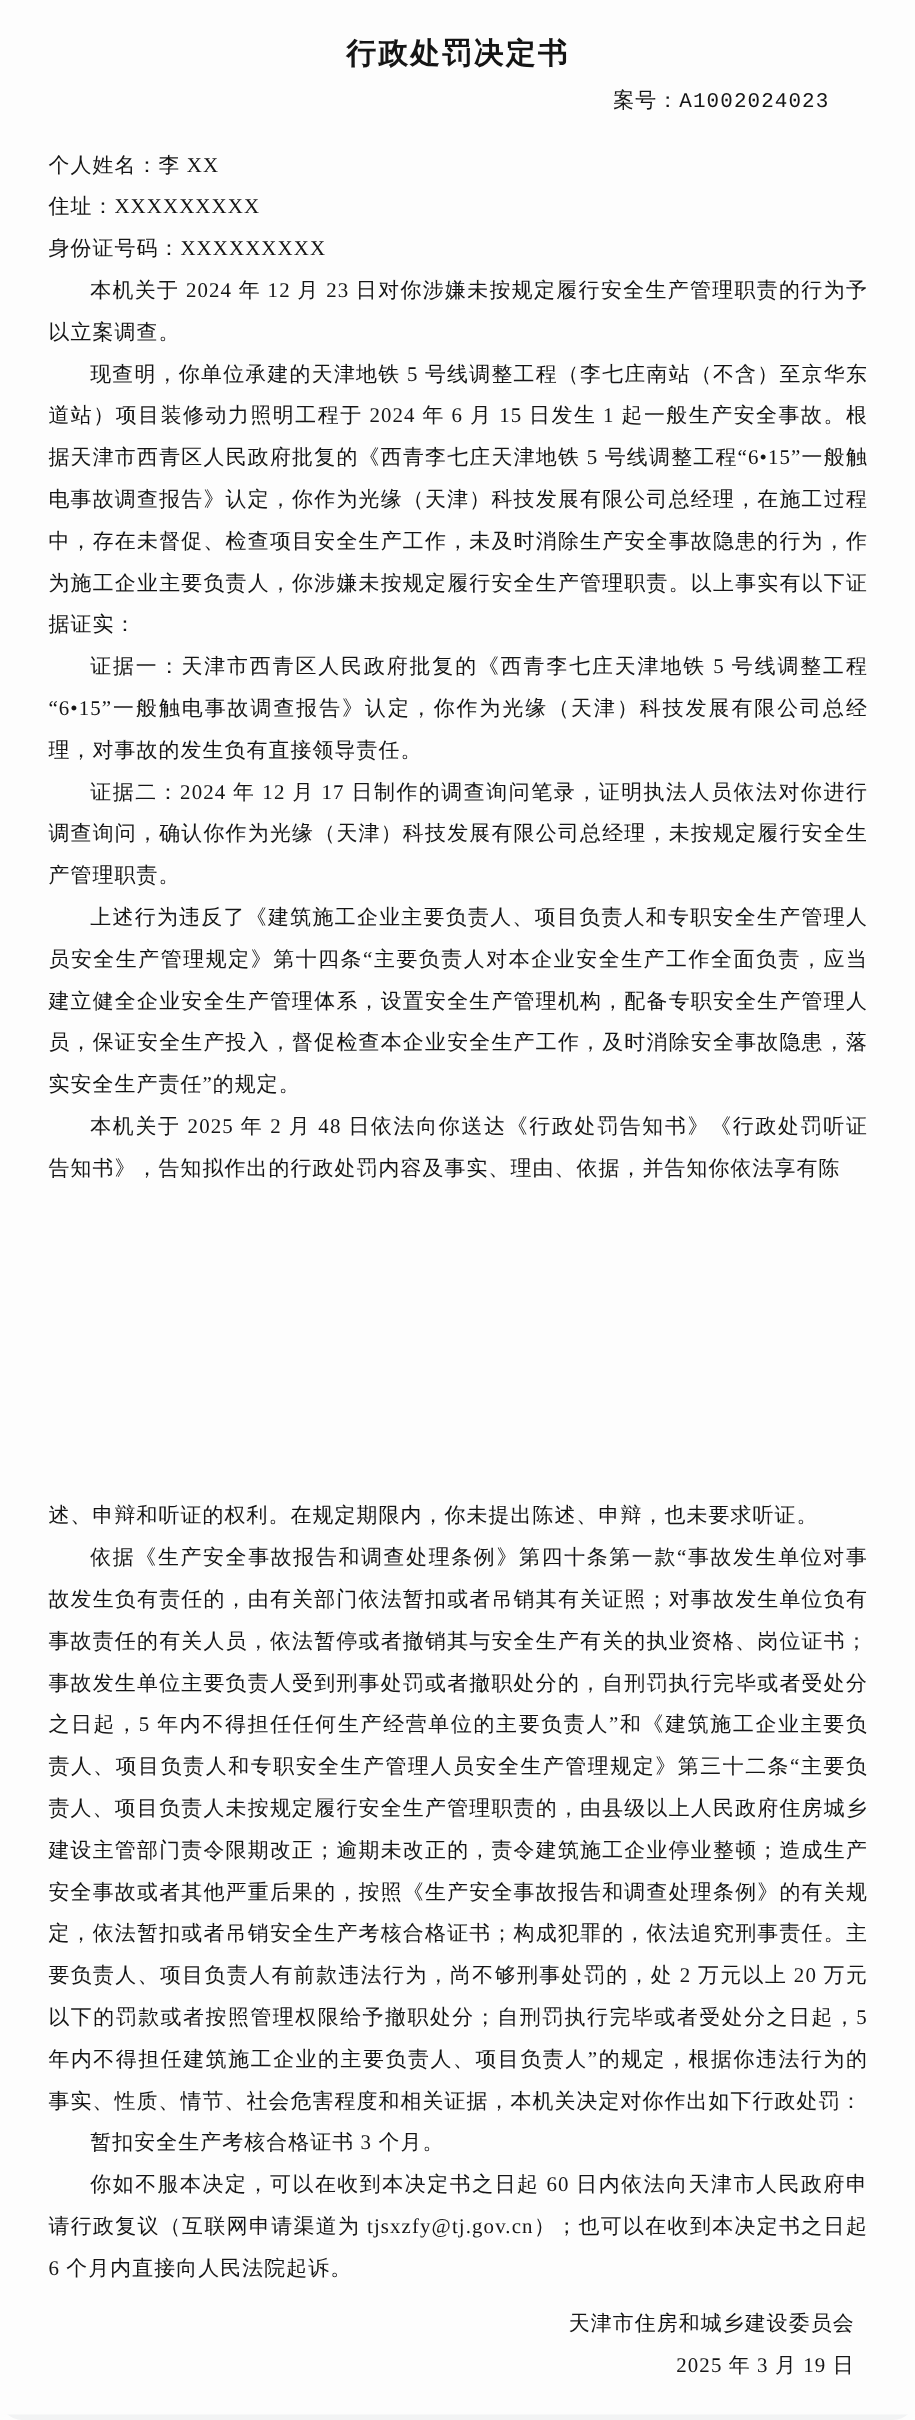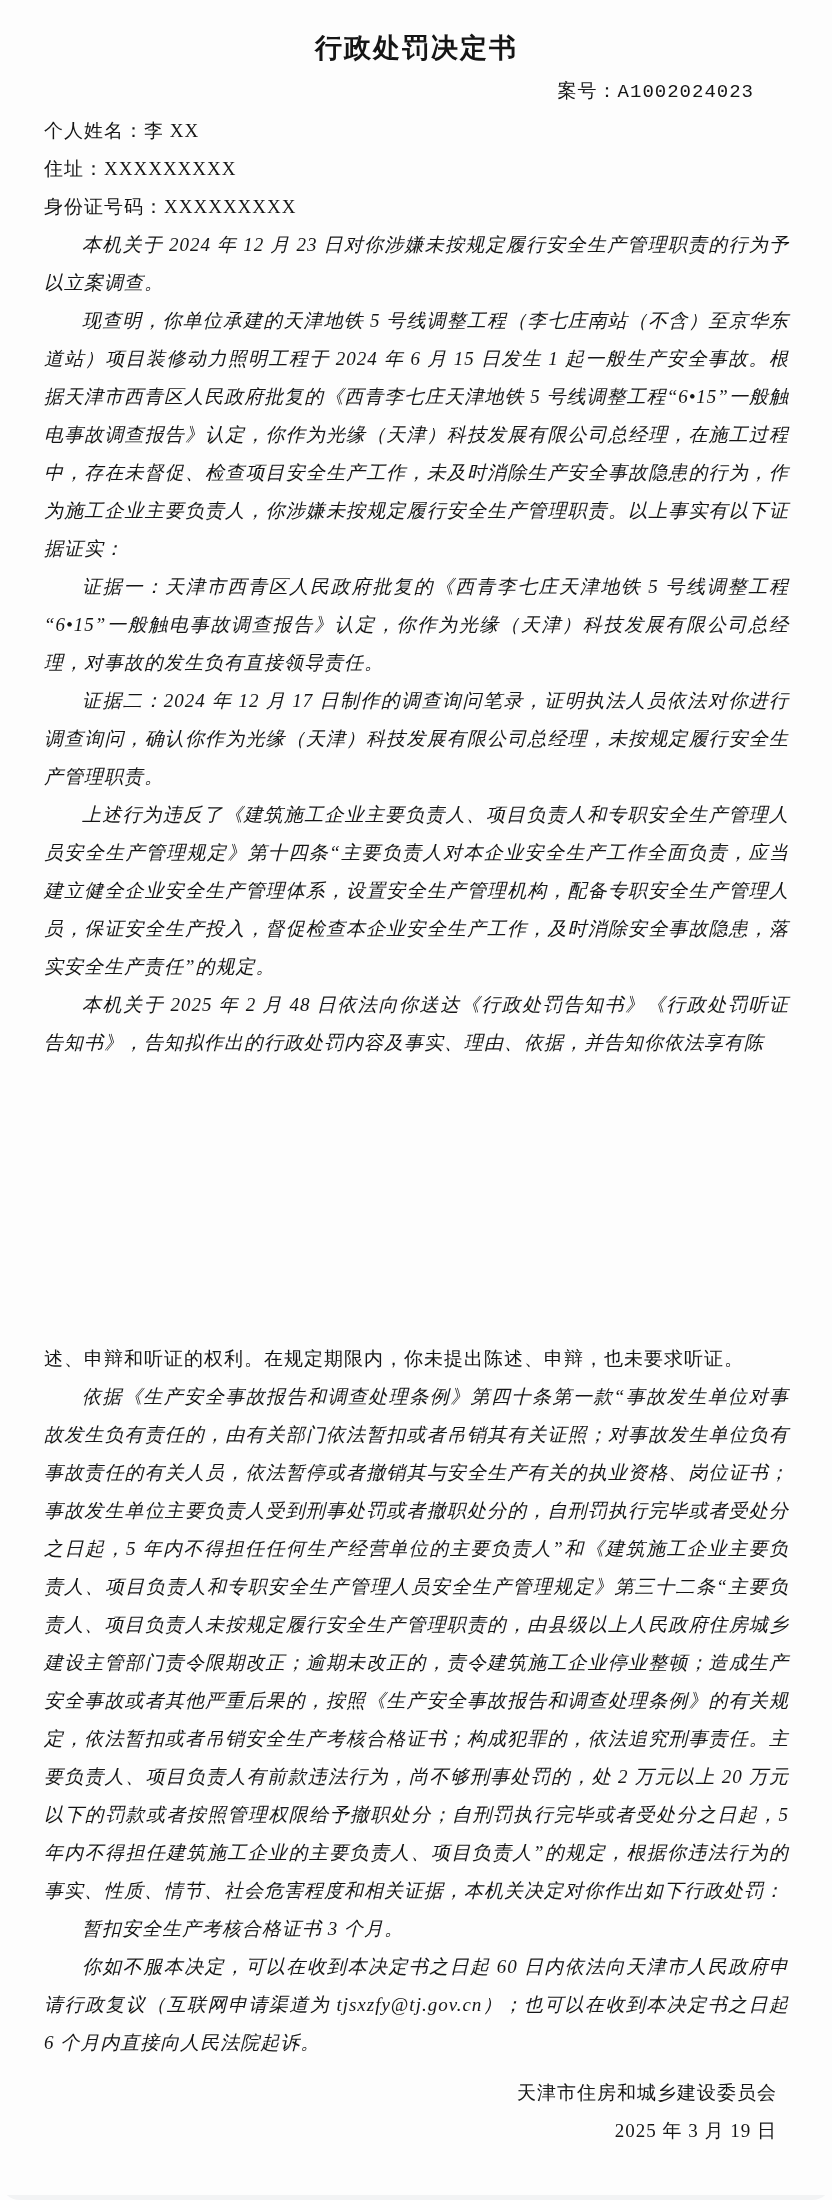--- a/index.html
+++ b/index.html
@@ -24,29 +24,29 @@
   }
   .case-line{
     margin-top:14px;
     font-size:19px;
     line-height:26px;
     text-align:right;
     padding-right:35px;
     letter-spacing:1px;
     font-family:Liberation Mono, monospace;
   }
-  .body-text{margin-top:7px;}
+  .body-text{margin-top:27px;}
   .body-text p{
     margin:0;
     font-size:19px;
     line-height:38px;
     letter-spacing:1px;
     text-align:justify;
   }
-  .body-text p.indent{text-indent:2em;font-style:italic;}
+  .body-text p.indent{text-indent:2em;}
   .page-gap{height:278px;}
   .signature{
     margin:12px 12px 0 auto;
     width:max-content;
     text-align:right;
     font-size:19px;
     line-height:38px;
     letter-spacing:1px;
   }
   .bottom-edge{

